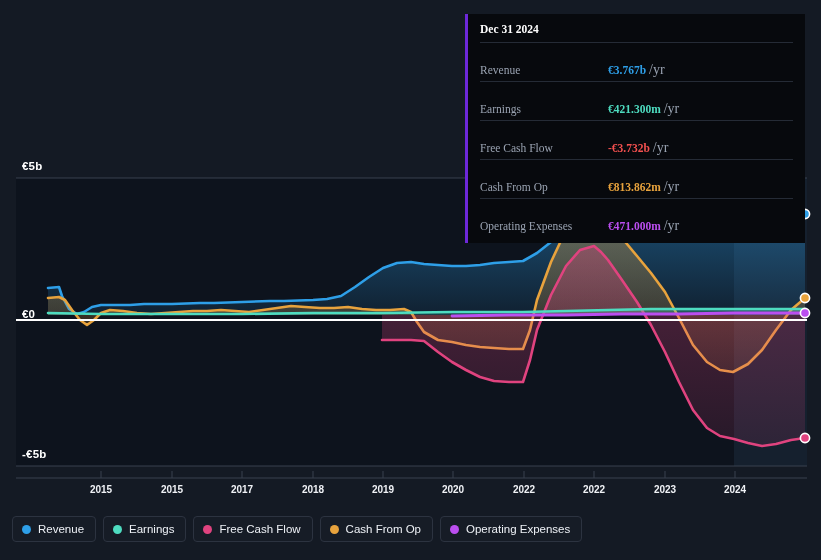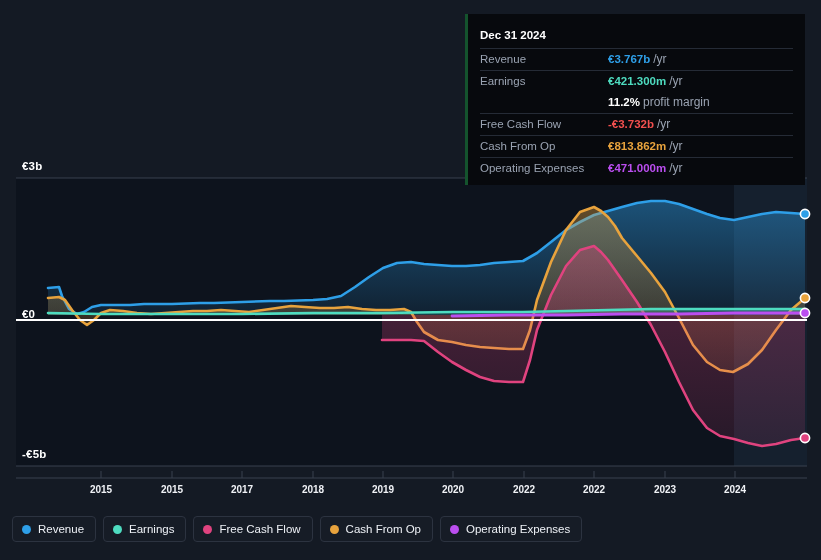--- a/index.html
+++ b/index.html
@@ -50,24 +50,25 @@
     white-space: nowrap;
   }
 
   
   #tooltip-card {
     position: absolute;
     left: 465px;
     top: 14px;
     width: 340px;
     background: #07090d;
-    border-left: 3px solid #14532d;
+    border-left: 3px solid #6d28d9;
     box-sizing: border-box;
-    padding: 15px 12px 6px 12px;
-    font-size: 11.5px;
+    padding: 9px 12px 6px 12px;
+    font-size: 11.5px;
+    font-family: Liberation Serif, serif;
   }
   #tooltip-date {
     font-weight: bold;
     color: #ffffff;
     font-size: 11.5px;
     padding-bottom: 7px;
   }
   .tt-row {
     display: flex;
     align-items: baseline;
@@ -84,21 +85,22 @@
   }
   .tt-value {
     font-weight: bold;
     font-size: 11.5px;
     white-space: nowrap;
   }
   .tt-unit {
     color: #9aa3b2;
     font-weight: normal;
     margin-left: 3px;
-    font-size: 12px;
+    font-size: 14px;
+    margin-top: 16px;
   }
 
   
   #legend {
     position: absolute;
     left: 12px;
     top: 516px;
     display: flex;
     gap: 7px;
   }
@@ -232,21 +234,21 @@
       <line x1="313" y1="471" x2="313" y2="478"></line>
       <line x1="383" y1="471" x2="383" y2="478"></line>
       <line x1="453" y1="471" x2="453" y2="478"></line>
       <line x1="524" y1="471" x2="524" y2="478"></line>
       <line x1="594" y1="471" x2="594" y2="478"></line>
       <line x1="665" y1="471" x2="665" y2="478"></line>
       <line x1="735" y1="471" x2="735" y2="478"></line>
     </g>
   </svg>
 
-  <div class="y-axis-label" id="y-label-top">€3b</div>
+  <div class="y-axis-label" id="y-label-top">€5b</div>
   <div class="y-axis-label" id="y-label-zero">€0</div>
   <div class="y-axis-label" id="y-label-bot">-€5b</div>
 
   <div class="x-axis-label" style="left:101px">2015</div>
   <div class="x-axis-label" style="left:172px">2015</div>
   <div class="x-axis-label" style="left:242px">2017</div>
   <div class="x-axis-label" style="left:313px">2018</div>
   <div class="x-axis-label" style="left:383px">2019</div>
   <div class="x-axis-label" style="left:453px">2020</div>
   <div class="x-axis-label" style="left:524px">2022</div>
@@ -263,25 +265,20 @@
     <span class="tt-value" style="color:#2e9fe8">€3.767b</span>
     <span class="tt-unit">/yr</span>
   </div>
 
   <div class="tt-row">
     <span class="tt-label">Earnings</span>
     <span class="tt-value" style="color:#4edcc0">€421.300m</span>
     <span class="tt-unit">/yr</span>
   </div>
 
-  <div class="tt-row no-rule">
-    <span class="tt-label"></span>
-    <span class="tt-value" style="color:#ffffff">11.2%</span>
-    <span class="tt-unit">profit margin</span>
-  </div>
 
   <div class="tt-row">
     <span class="tt-label">Free Cash Flow</span>
     <span class="tt-value" style="color:#f2504f">-€3.732b</span>
     <span class="tt-unit">/yr</span>
   </div>
 
   <div class="tt-row">
     <span class="tt-label">Cash From Op</span>
     <span class="tt-value" style="color:#e8a33d">€813.862m</span>

